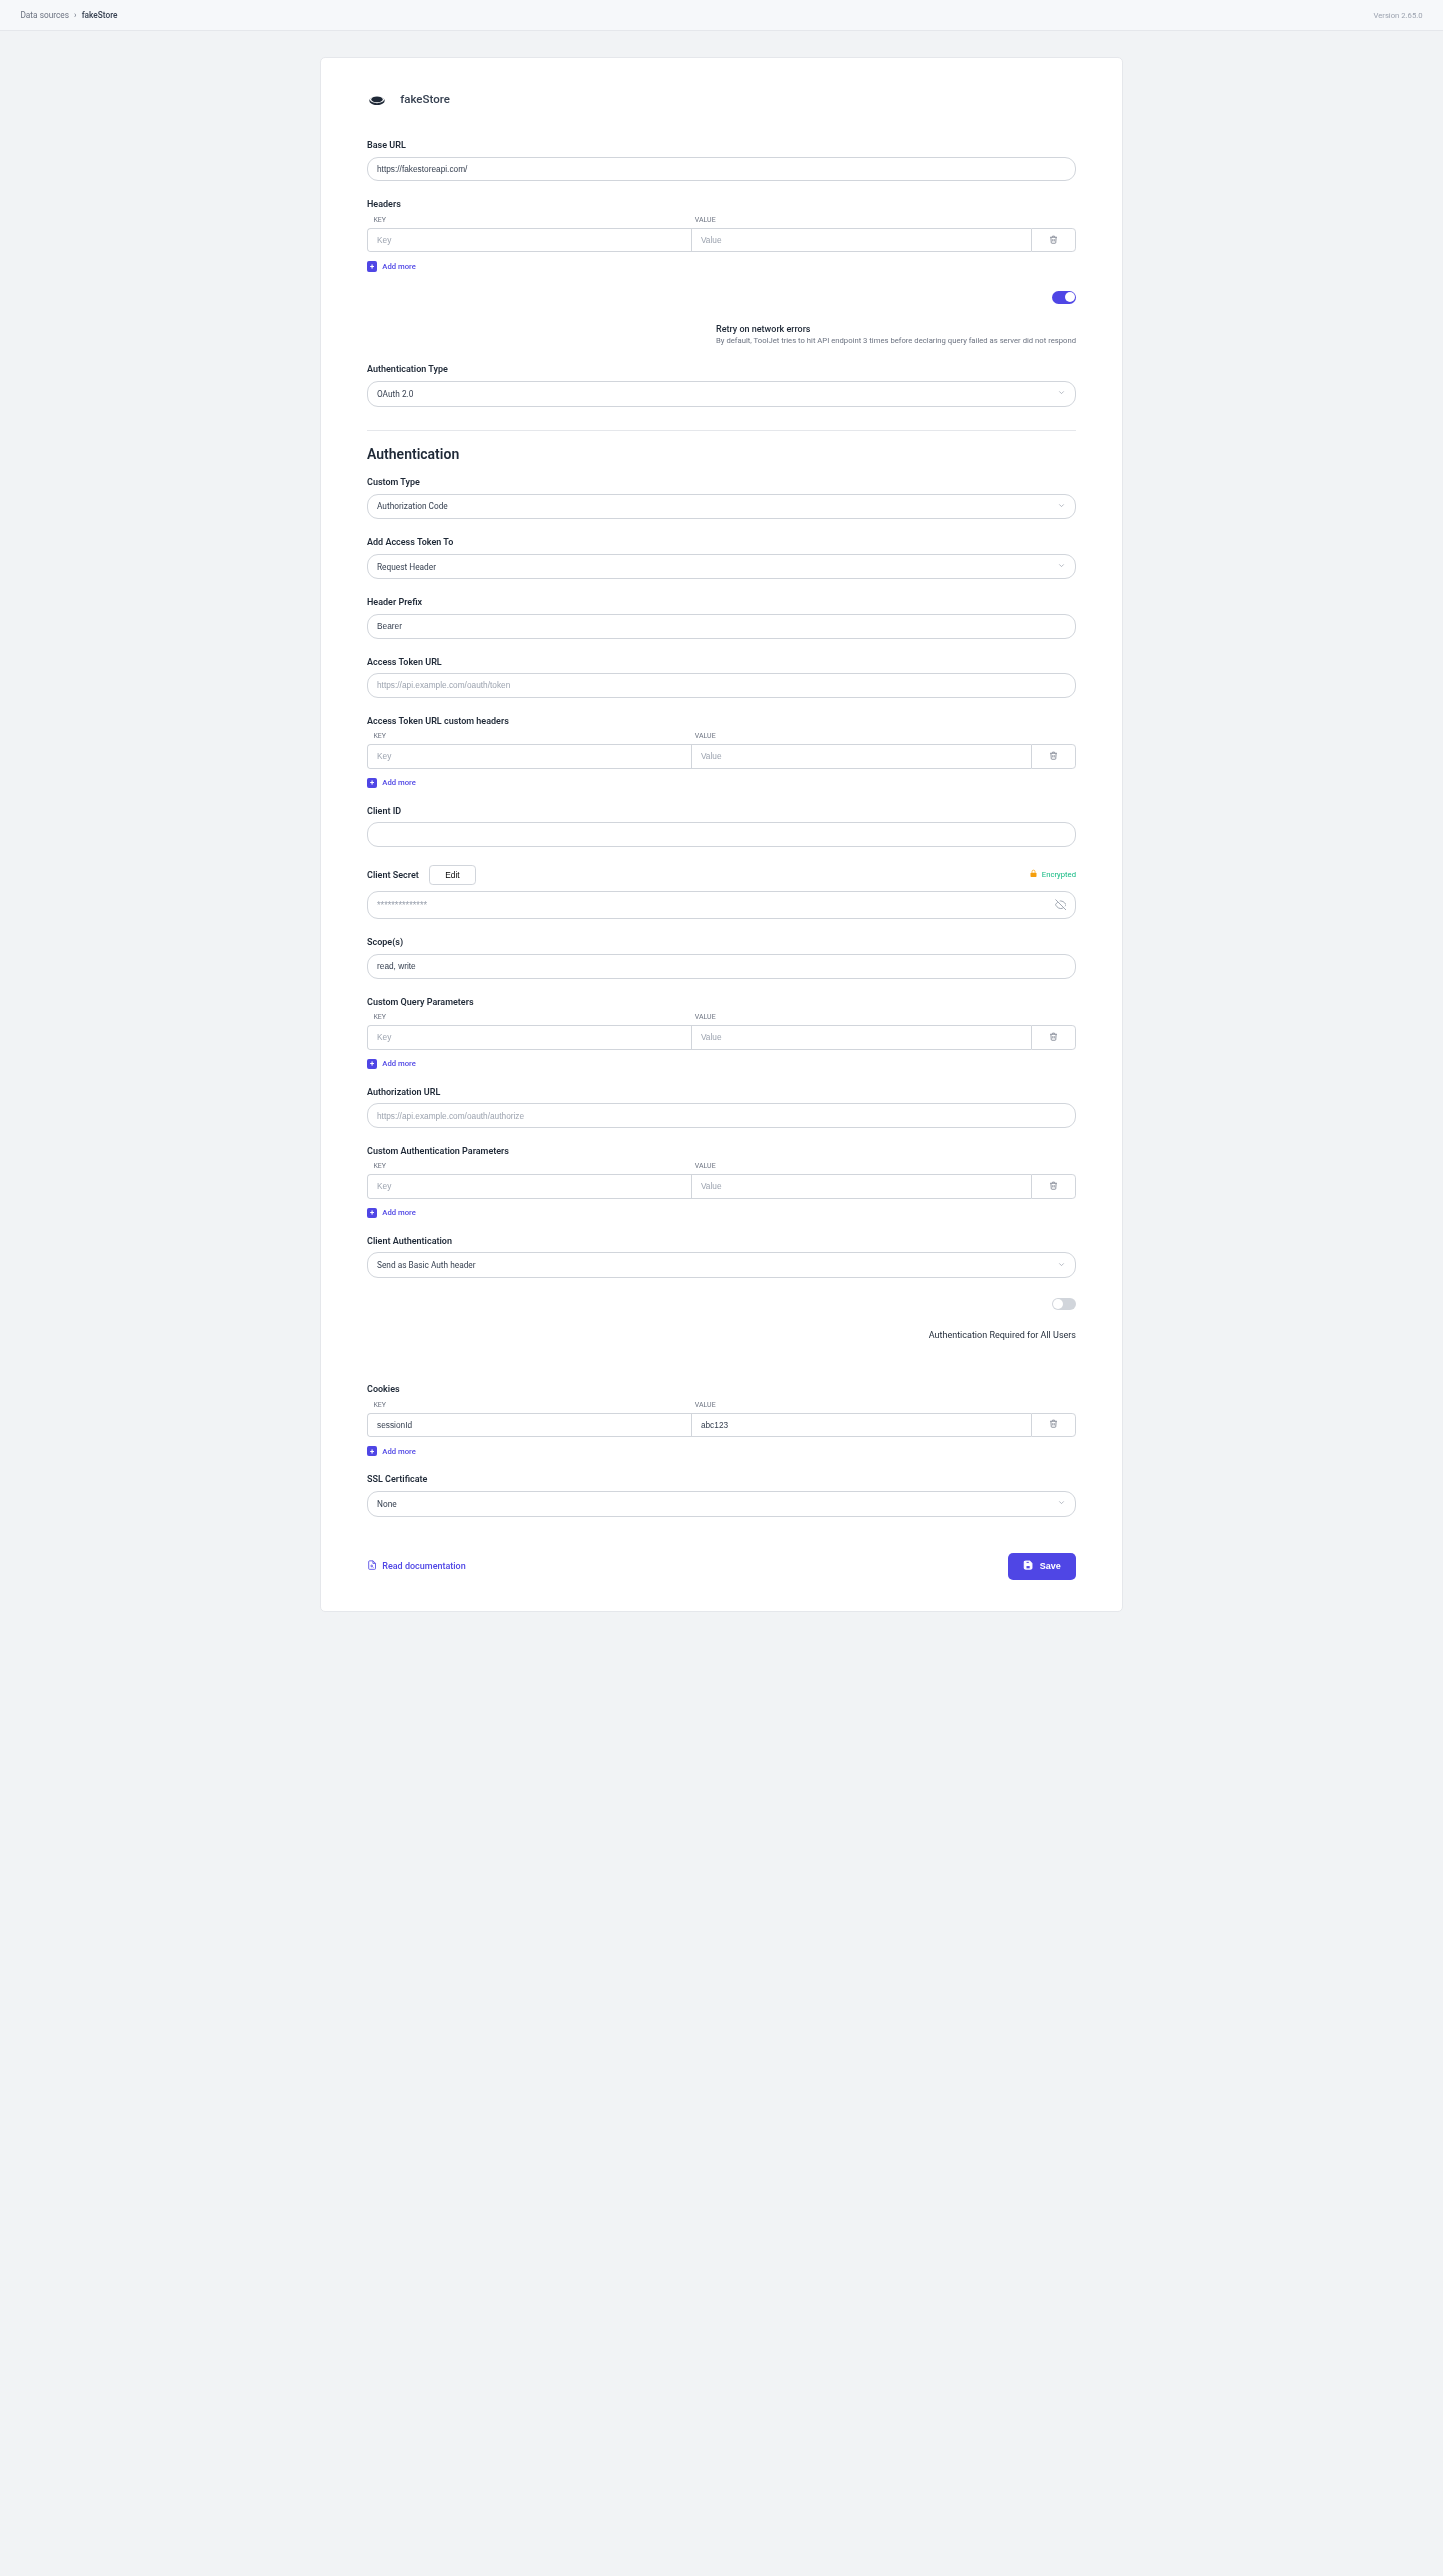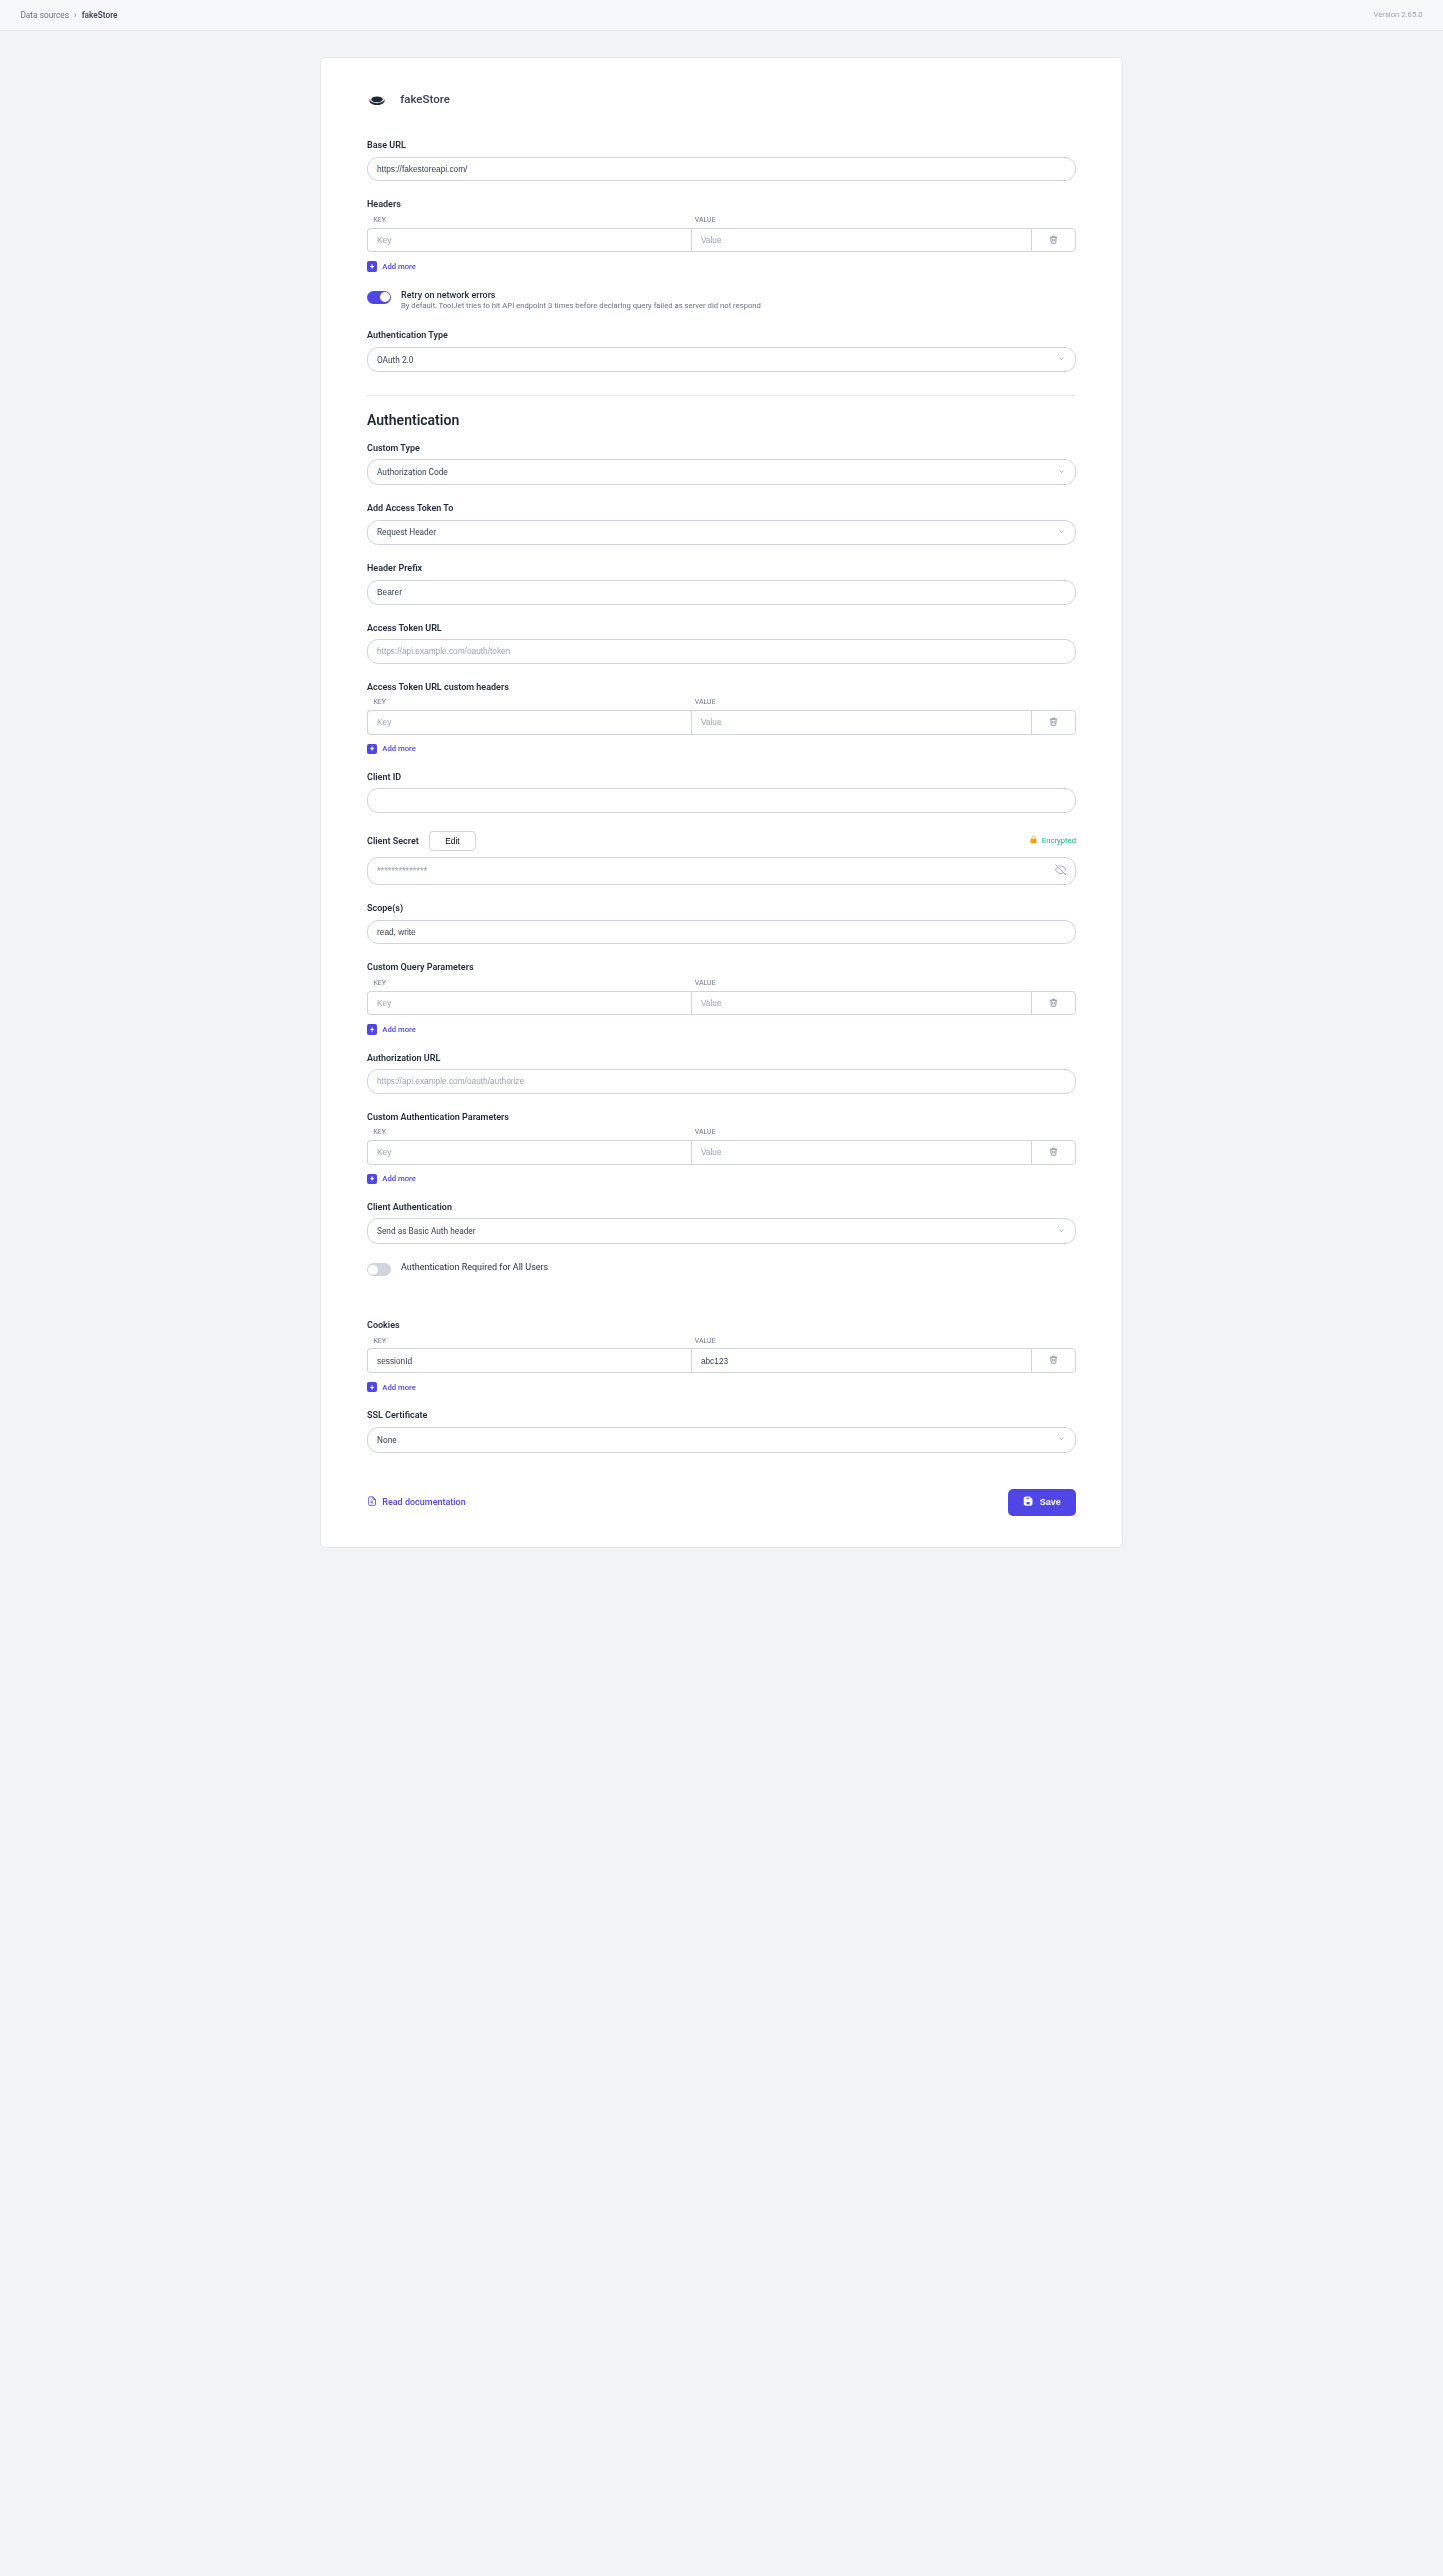--- a/index.html
+++ b/index.html
@@ -5,21 +5,21 @@
 * { box-sizing: border-box; margin: 0; padding: 0; }
 body {
   font-family: -apple-system, BlinkMacSystemFont, "Segoe UI", Roboto, "Helvetica Neue", Arial, sans-serif;
   background: #f1f3f5;
   color: #1f2937;
   font-size: 8.3px;
 }
 .top-bar {
   display: flex;
   justify-content: space-between;
-  align-items: flex-start;
+  align-items: flex-end;
   padding: 10.2px 20.4px;
   border-bottom: 0.6px solid #e5e7eb;
   background: #f6f8fa;
 }
 .breadcrumb {
   display: flex;
   align-items: center;
   gap: 5.1px;
   font-size: 8.3px;
   color: #6b7280;
@@ -122,23 +122,24 @@
   border-radius: 1.9px;
   color: #fff;
   display: flex;
   align-items: center;
   justify-content: center;
   font-size: 7.7px;
   font-weight: bold;
 }
 .toggle-row {
   display: flex;
-  align-items: flex-start;
-  gap: 10px;
+  align-items: flex-end;
+  gap: 20px;
   margin-bottom: 18px;
+  flex-direction: column;
 }
 .toggle {
   width: 24px; height: 12.8px;
   border-radius: 637px;
   position: relative;
   cursor: pointer;
   flex-shrink: 0;
   margin-top: 1.3px;
 }
 .toggle.on { background: #4f46e5; }

